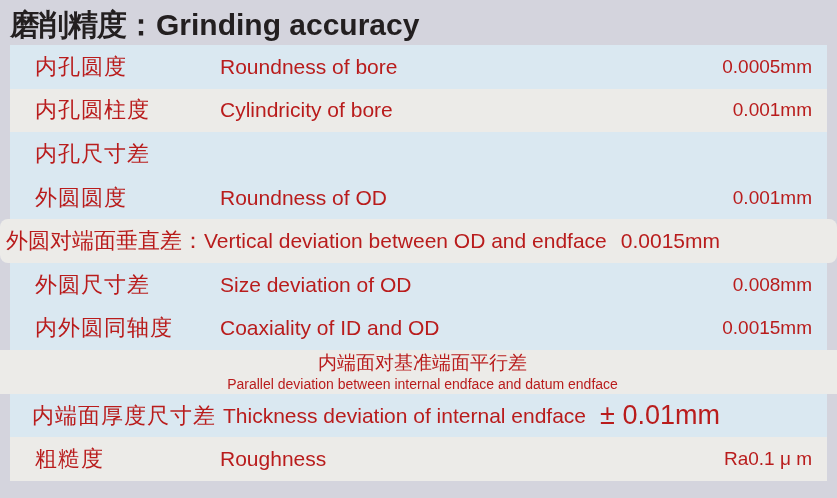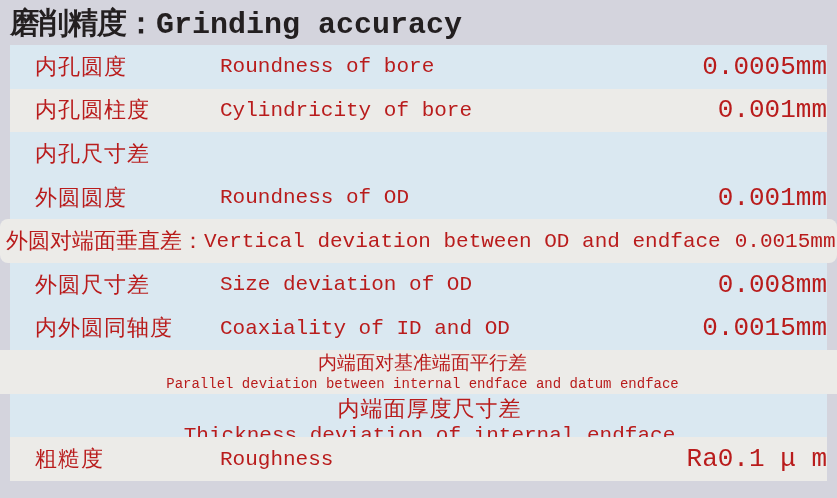--- a/index.html
+++ b/index.html
@@ -12,21 +12,20 @@
     background: #d4d4dd;
     font-family: "Liberation Sans", "DejaVu Sans", sans-serif;
     overflow: hidden;
     position: relative;
   }
   .page {
     width: 837px;
     height: 368px;
     box-sizing: border-box;
     position: relative;
-    font-family: Liberation Mono, monospace;
   }
   .title {
     font-size: 30px;
     font-weight: bold;
     color: #231f20;
     padding: 5px 0 0 10px;
     letter-spacing: 0px;
     white-space: nowrap;
     line-height: 40px;
     height: 45px;
@@ -61,22 +60,22 @@
     box-sizing: border-box;
     font-size: 22px;
     letter-spacing: 1px;
   }
   .row.cols .en {
     flex: 1;
     font-size: 21px;
   }
   .row.cols .val {
     text-align: right;
-    padding-right: 0;
-    font-size: 26px;
+    padding-right: 15px;
+    font-size: 19px;
   }
   
   .row.wide {
     width: 837px;
     margin: 0;
     padding-left: 6px;
     box-sizing: border-box;
     justify-content: flex-start;
     border-radius: 8px;
   }
@@ -93,21 +92,20 @@
   }
   .row.wide-small .cn { font-size: 19px; letter-spacing: 0px; }
   .row.wide-small .en { font-size: 14px; }
   .row.wide-small .val { font-size: 18px; }
   
   .row.wide-inset {
     margin: 0 10px;
     width: 817px;
     padding-left: 22px;
     box-sizing: border-box;
-    flex-direction: column;
   }
   .row.wide-inset .cn { font-size: 22px; letter-spacing: 1px; }
   .row.wide-inset .en { font-size: 21px; }
   .row.wide-inset .val { font-size: 27px; }
   .gap { display: inline-block; }
   .gap-sm { width: 7px; }
   .gap-md { width: 14px; }
 </style>
 </head>
 <body>

